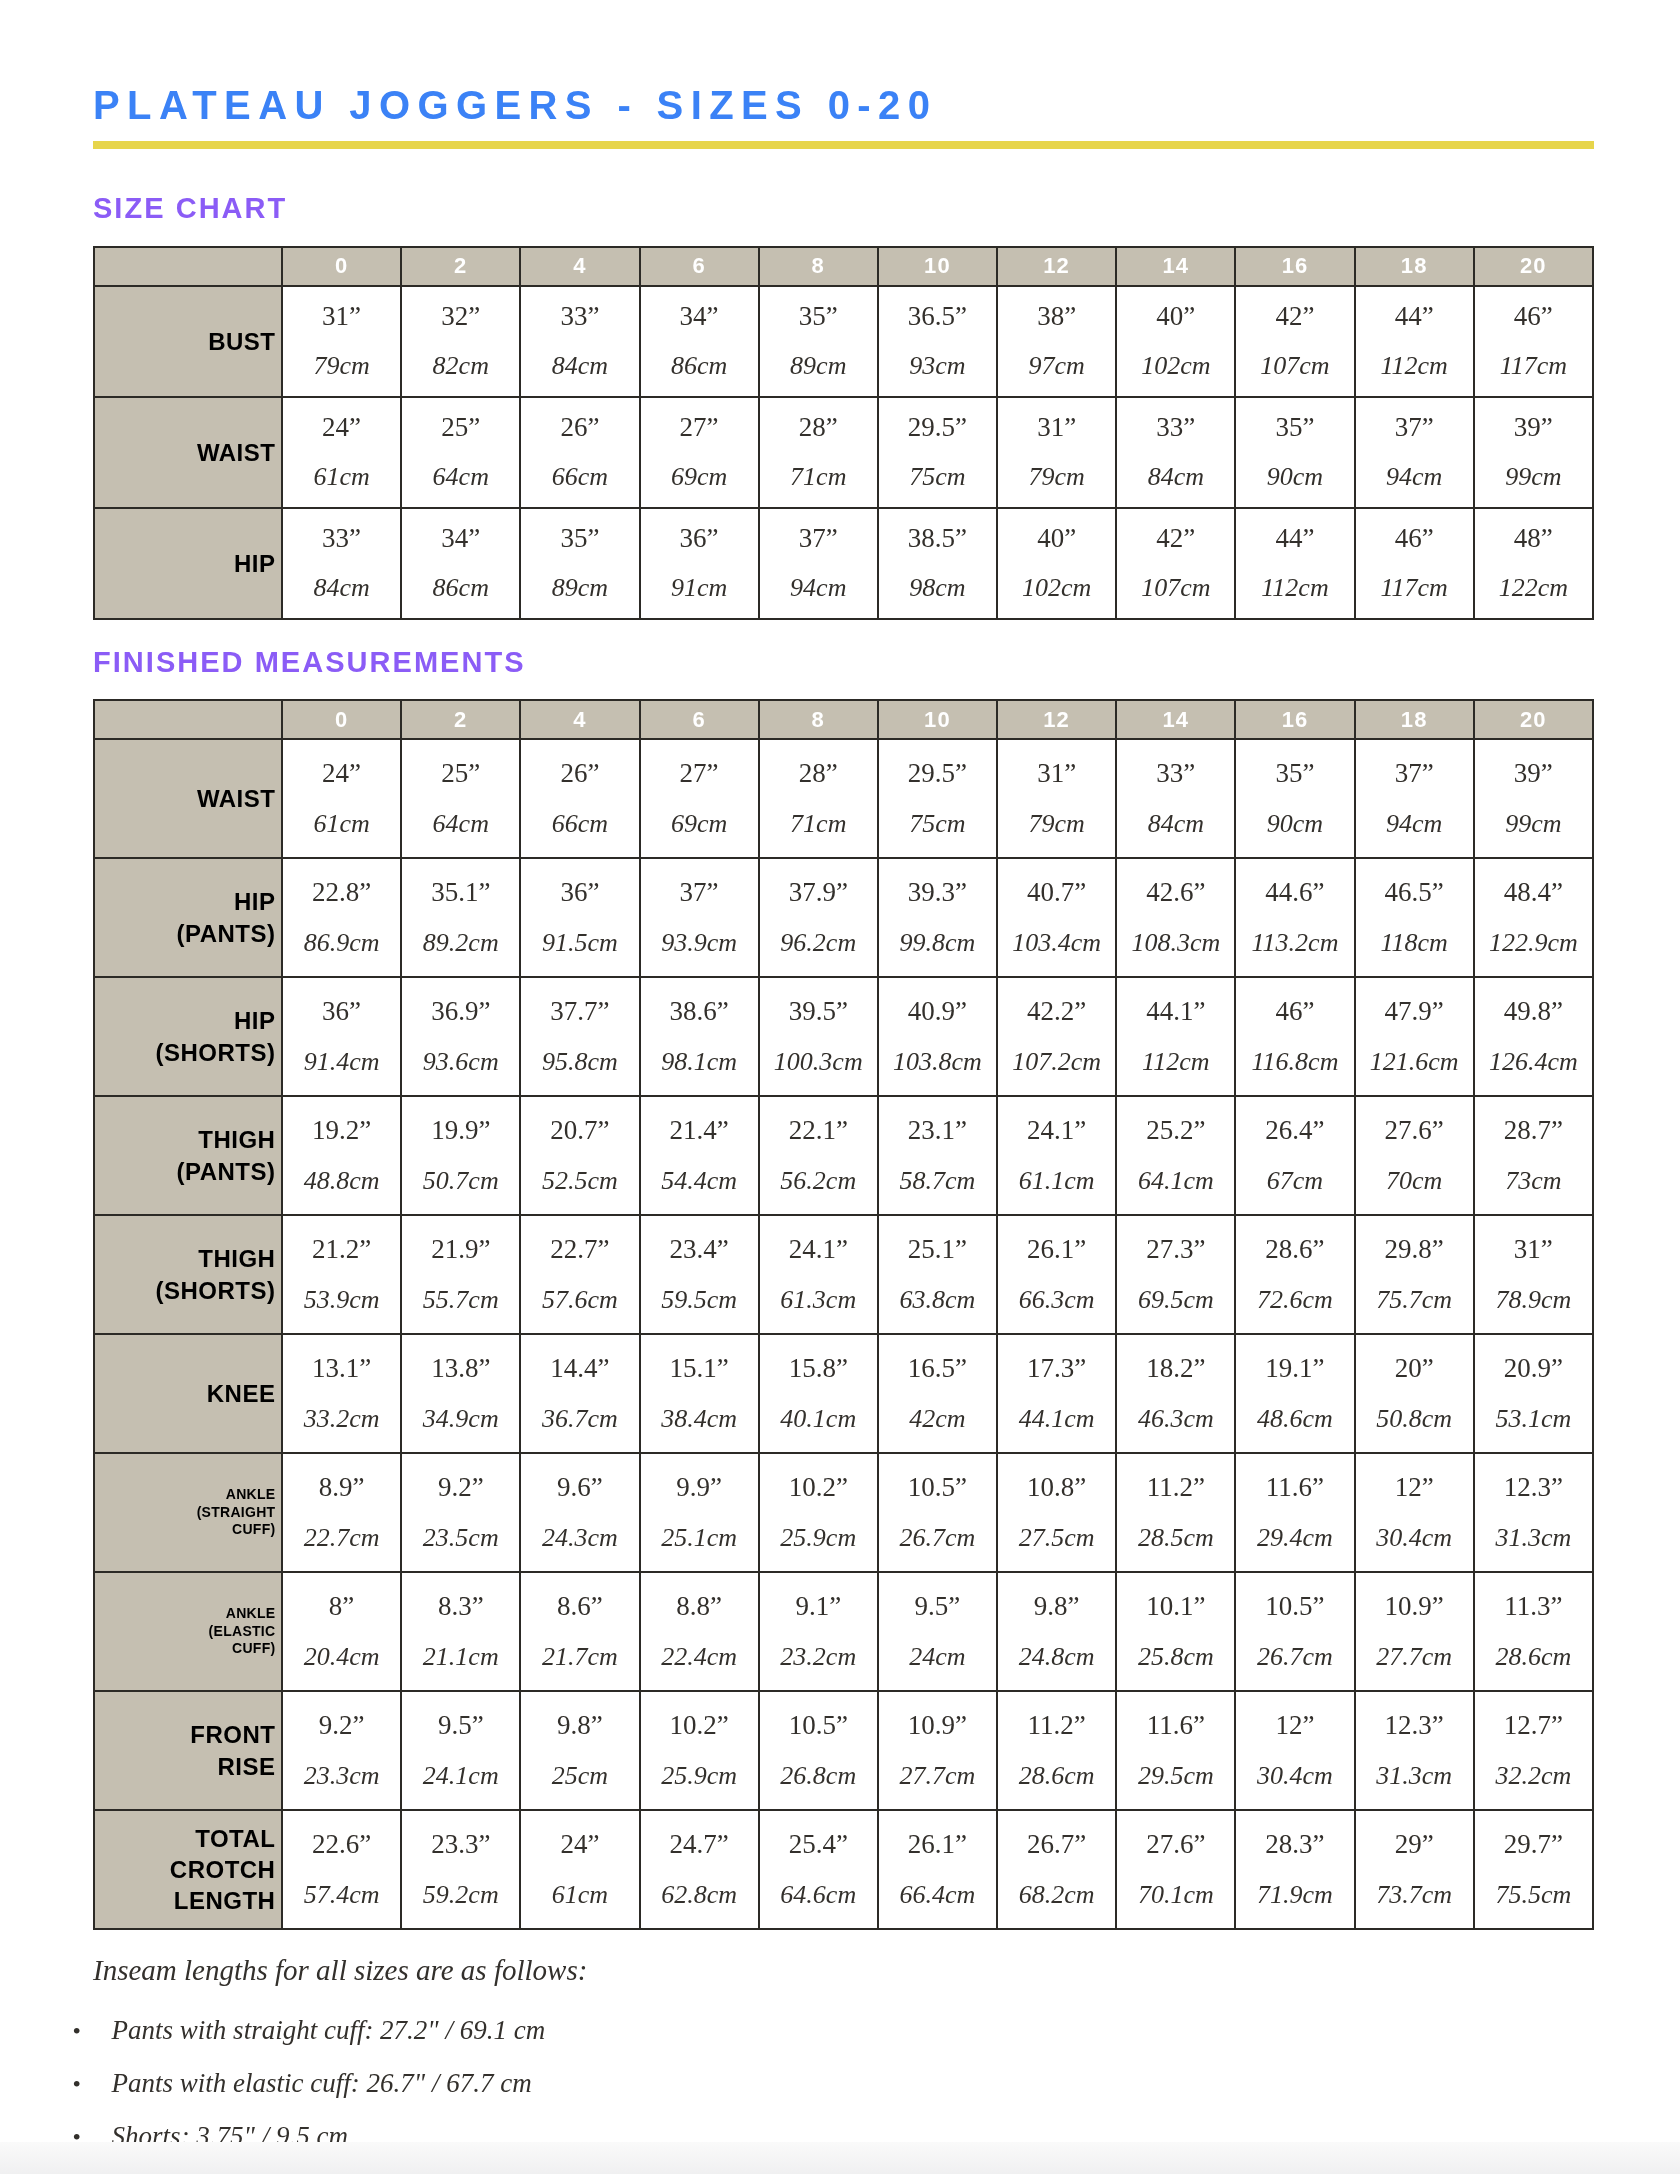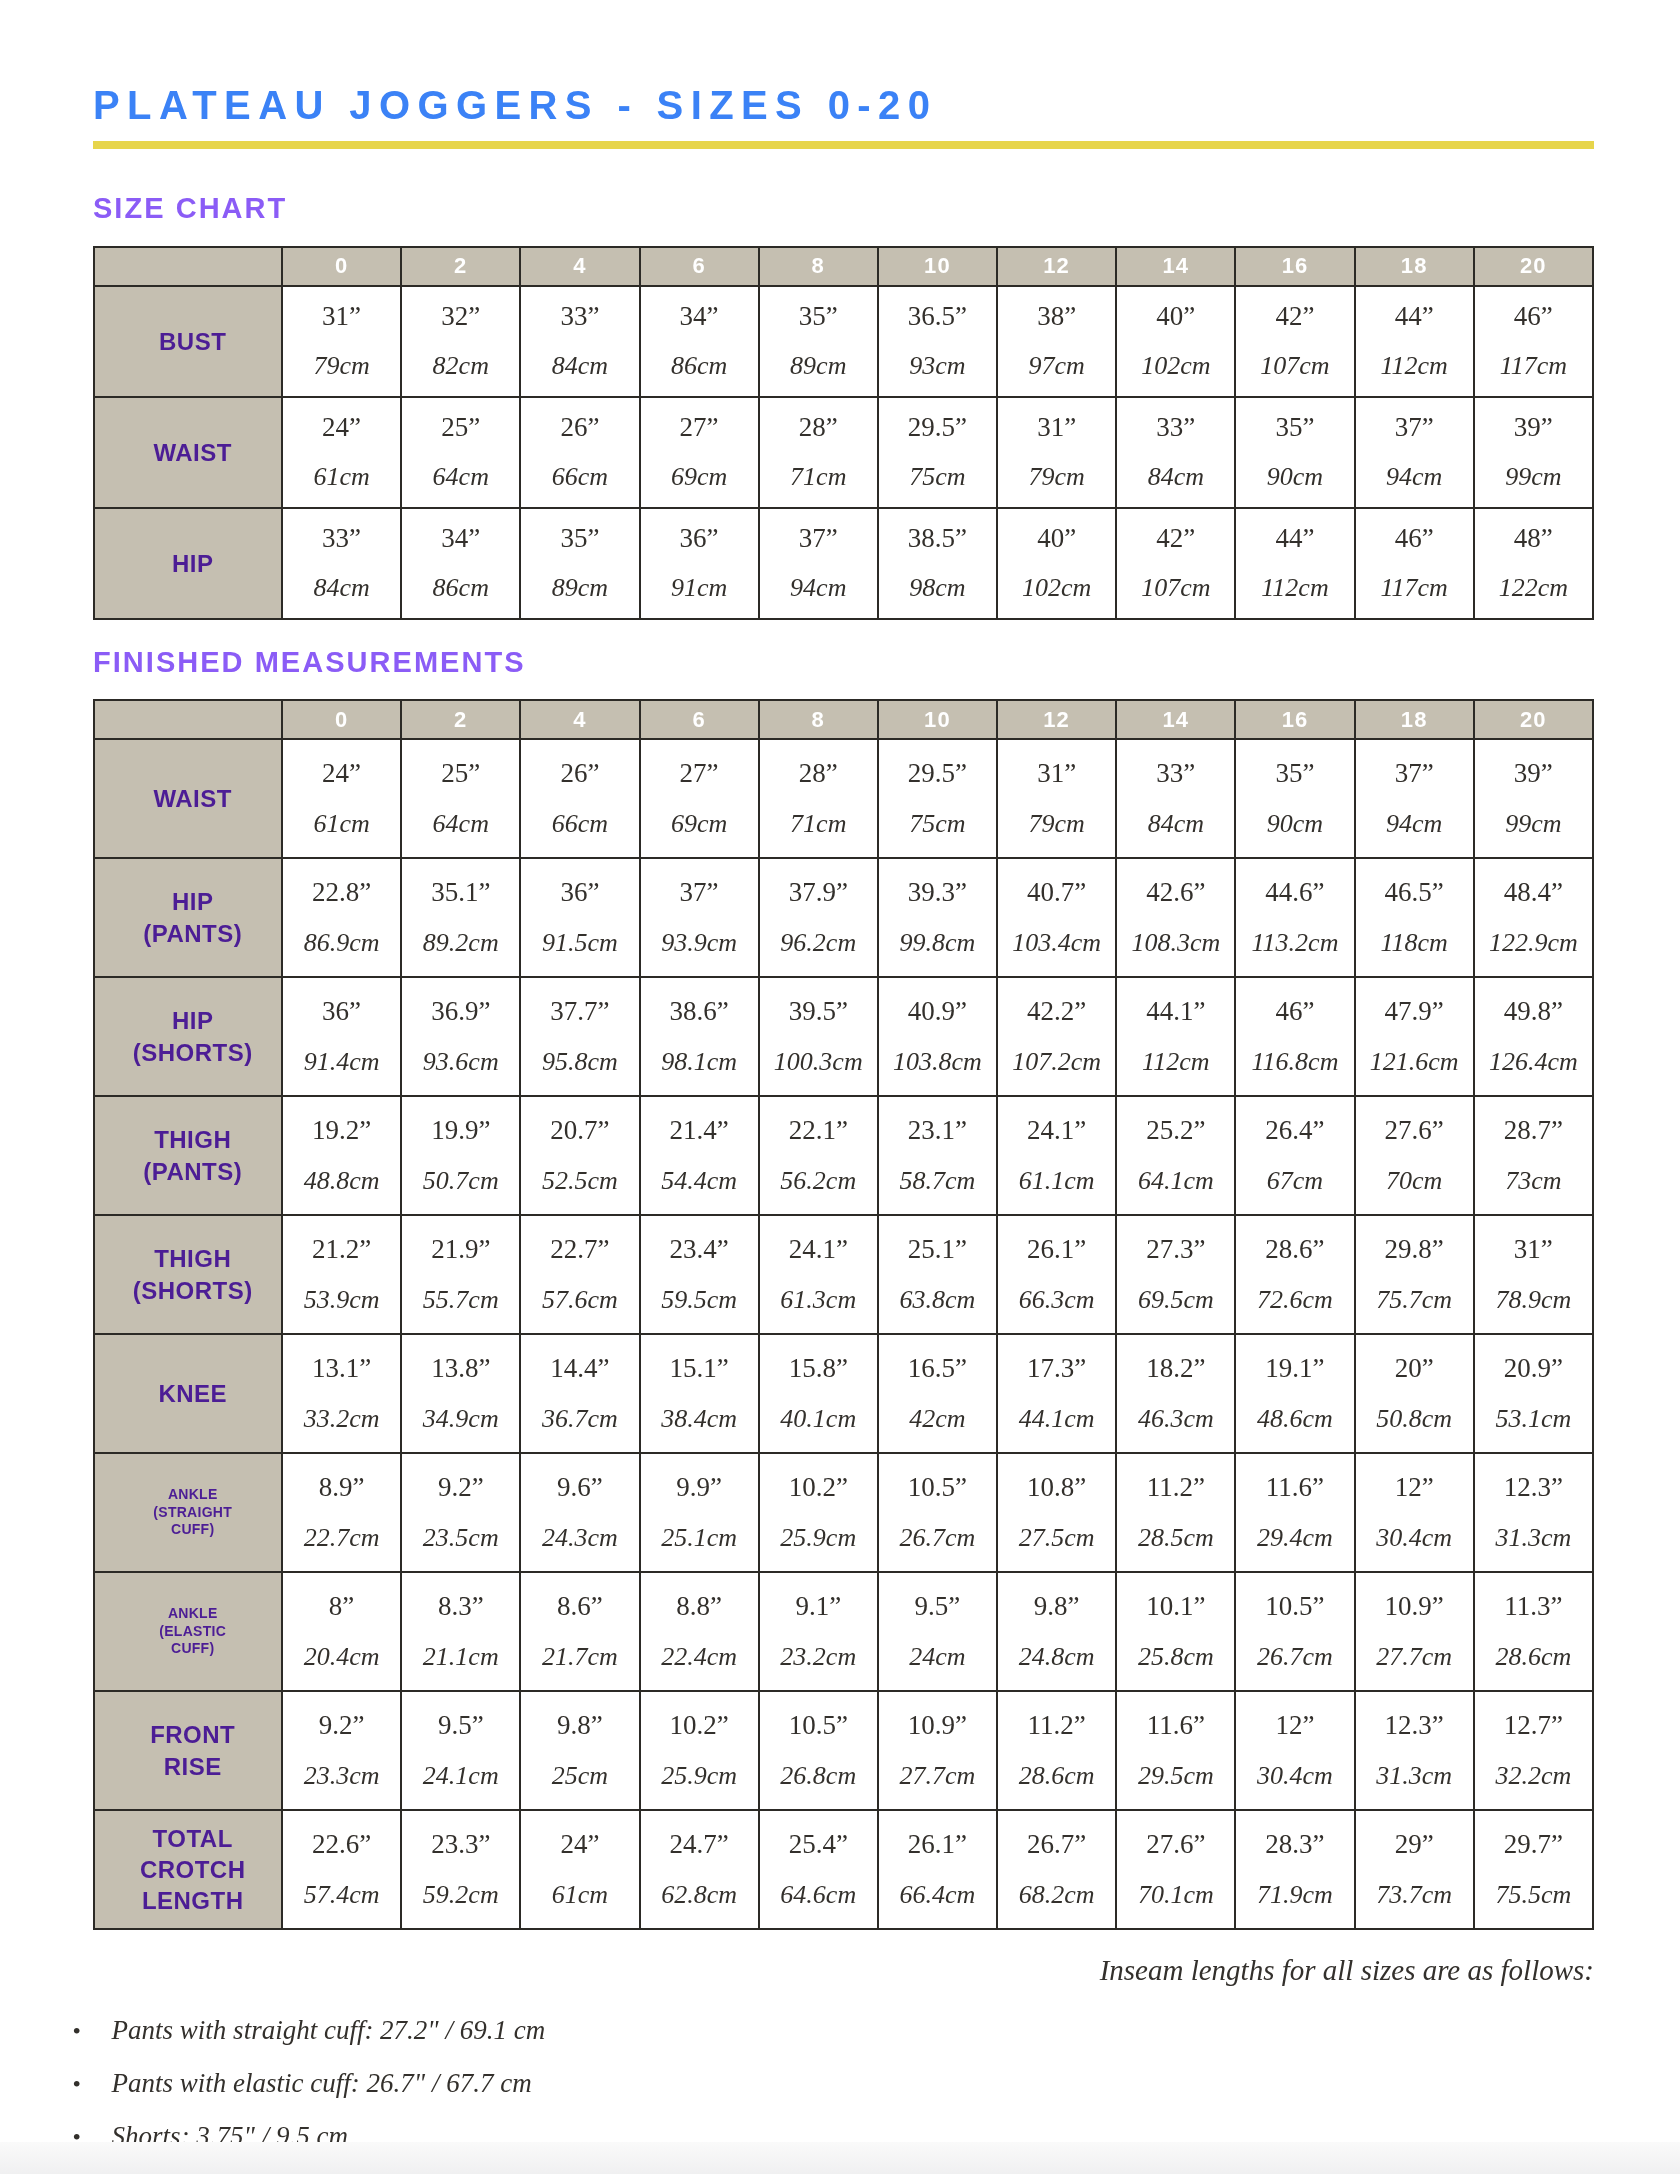--- a/index.html
+++ b/index.html
@@ -52,22 +52,22 @@
     height: 39px;
     background: #c5bfb1;
     color: #ffffff;
     font-size: 22px;
     font-weight: bold;
     text-align: center;
     letter-spacing: 0.05em;
   }
   tbody th.row-label {
     background: #c5bfb1;
-    color: #4c1d95;
-    text-align: center;
+    color: #000000;
+    text-align: right;
     padding-left: 15px;
     padding-right: 5.6px;
     font-size: 24px;
     font-weight: bold;
     letter-spacing: 0.02em;
     line-height: 1.3;
   }
   tbody th.row-label.compact {
     font-size: 14px;
     line-height: 1.25;
@@ -91,21 +91,20 @@
     font-style: italic;
     font-size: 26px;
     color: #33302c;
   }
   .notes-intro {
     margin: 24px 0 0 0;
     font-family: "Liberation Serif", serif;
     font-style: italic;
     font-size: 29px;
     color: #33302c;
-    text-align: right;
   }
   ul.notes-list {
     list-style: none;
     margin: 28px 0 0 0;
     padding: 0;
   }
   ul.notes-list li {
     display: flex;
     align-items: baseline;
     margin-bottom: 22px;

